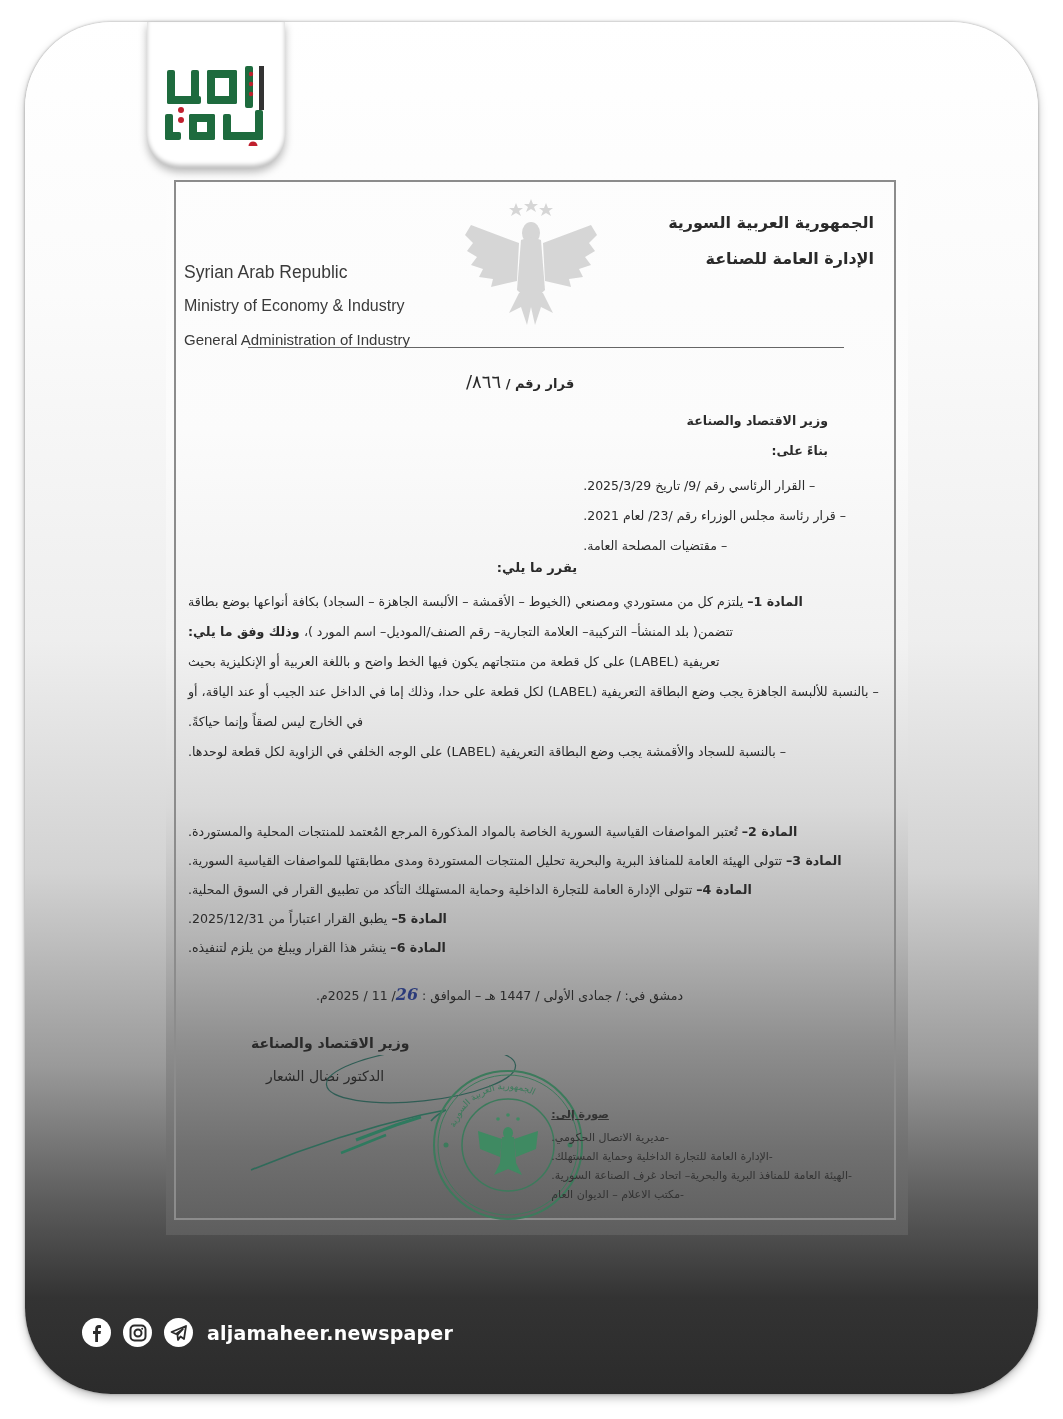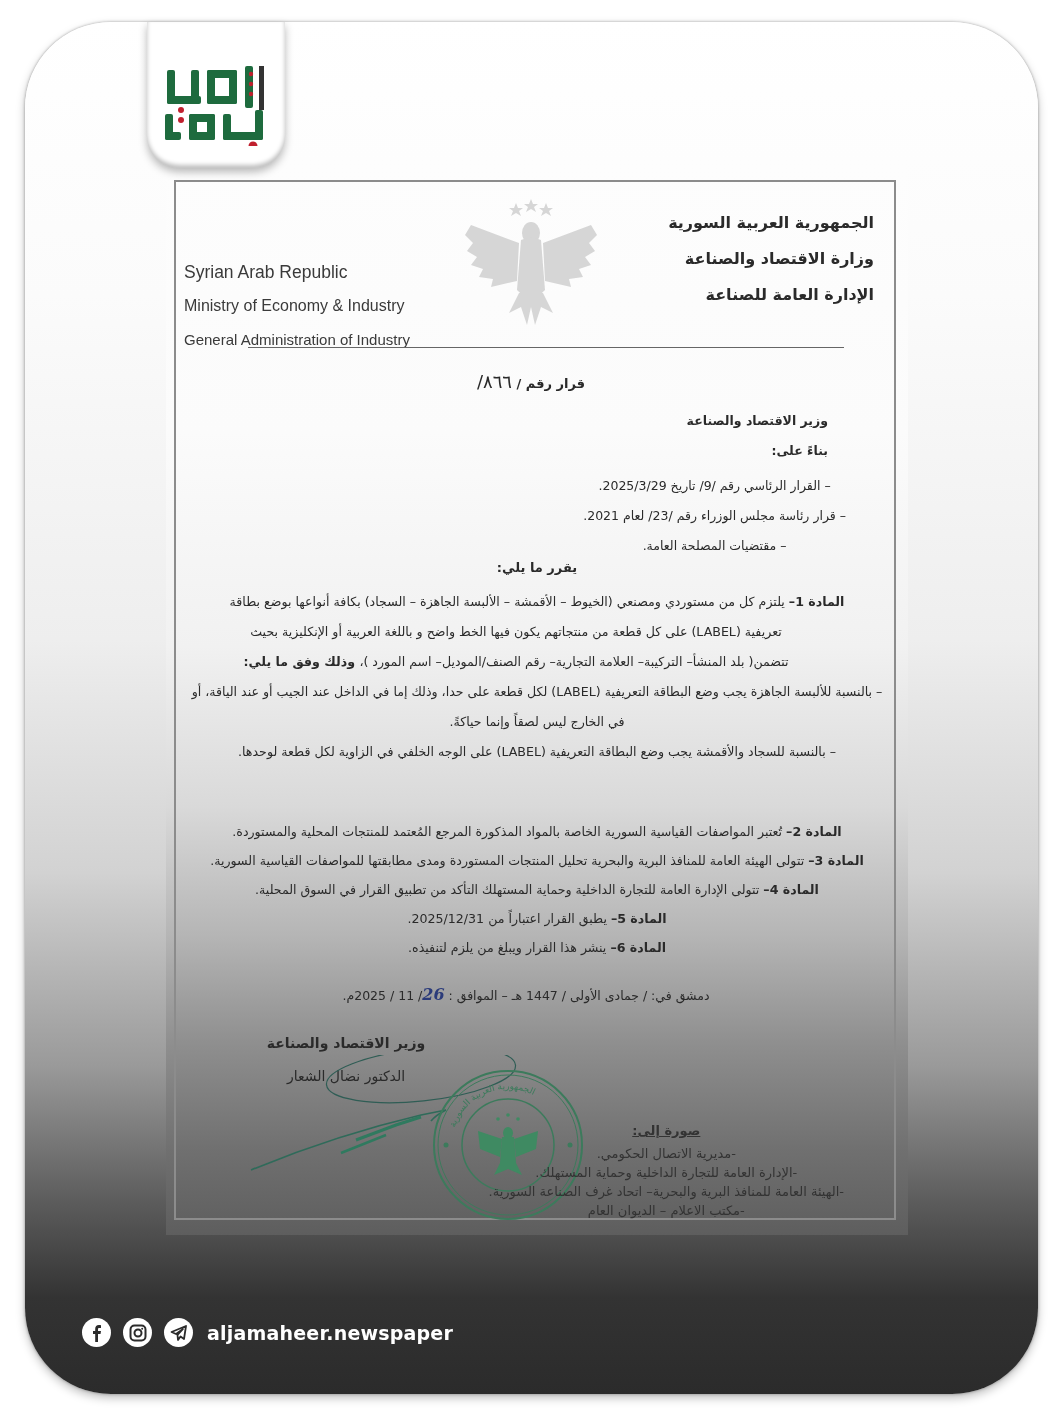--- a/index.html
+++ b/index.html
@@ -45,21 +45,21 @@
   
   .ar-header { position: absolute; right: 34px; top: 40px; direction: rtl; text-align: right;
                font-family: "DejaVu Sans", sans-serif; color: #2a2a2a; font-weight: bold; }
   .ar-header div { line-height: 36px; font-size: 16px; }
 
   
   .eagle { position: absolute; left: 295px; top: 30px; }
 
   .hr { position: absolute; left: 82px; top: 182px; width: 596px; height: 1px; background: #666; }
 
-  .rtl { direction: rtl; text-align: center; position: absolute; color: #2a2a2a;
+  .rtl { direction: rtl; text-align: left; position: absolute; color: #2a2a2a;
          font-family: "DejaVu Sans", sans-serif; }
 
   .decision-no { left: 300px; width: 130px; top: 206px; font-size: 13px; font-weight: bold; }
   .decision-no .num { font-size: 18px; font-weight: normal; }
 
   .minister-title { right: 80px; top: 248px; font-size: 12.5px; font-weight: bold; }
   .based-on { right: 80px; top: 278px; font-size: 12.5px; font-weight: bold; margin-left: 24px; }
   .refs { right: 62px; top: 306px; font-size: 12.5px; }
   .refs li { list-style: none; line-height: 30px; }
   .refs li::before { content: "–  "; }
@@ -75,21 +75,21 @@
 
   .articles { top: 652px; }
   .articles div { line-height: 29px; }
 
   .date-line { left: 150px; width: 420px; top: 820px; font-size: 12.5px; }
   .hand { font-family: "DejaVu Serif", serif; font-style: italic; font-weight: bold; color: #2b3b7a; font-size: 16px; }
 
   .sig-title { left: 85px; width: 190px; top: 870px; font-size: 14px; font-weight: bold; }
   .sig-name { left: 100px; width: 160px; top: 903px; font-size: 14px; font-weight: normal; }
 
-  .cc { right: 64px; top: 940px; font-size: 13px; color: #333; margin-top: 16px; }
+  .cc { right: 56px; top: 940px; font-size: 11px; color: #333; }
   .cc .cc-title { font-weight: bold; text-decoration: underline; margin-bottom: 4px; }
   .cc div { line-height: 19px; }
 
   .stamp { position: absolute; left: 262px; top: 900px; }
   .signature { position: absolute; left: 80px; top: 890px; }
 
   
   .footer { position: absolute; left: 82px; top: 1318px; display: flex; align-items: center; z-index: 6; }
   .soc { width: 29px; height: 29px; border-radius: 50%; background: #ffffff; margin-right: 12px;
          display: flex; align-items: center; justify-content: center; }
@@ -151,21 +151,20 @@
       <ellipse cx="70" cy="38" rx="9" ry="11"></ellipse>
       <path d="M60 45 Q70 40 80 45 L84 95 Q70 110 56 95 Z"></path>
       <path d="M58 48 L10 30 L4 40 L12 48 L6 56 L16 62 L10 70 L22 74 L18 82 L32 84 L30 92 L56 86 Z"></path>
       <path d="M82 48 L130 30 L136 40 L128 48 L134 56 L124 62 L130 70 L118 74 L122 82 L108 84 L110 92 L84 86 Z"></path>
       <path d="M58 98 L48 118 L60 112 L66 130 L70 112 L74 130 L80 112 L92 118 L82 98 Z"></path>
     </g>
   </svg>
 
   <div class="ar-header">
     <div>الجمهورية العربية السورية</div>
-    <div>وزارة الاقتصاد والصناعة</div>
     <div>الإدارة العامة للصناعة</div>
   </div>
 
   <div class="hr"></div>
 
   <div class="rtl decision-no">
     <span>قرار رقم /</span>
     <span class="num">٨٦٦/</span>
   </div>
 
@@ -176,22 +175,22 @@
     <li>قرار رئاسة مجلس الوزراء رقم /23/ لعام 2021.</li>
     <li>مقتضيات المصلحة العامة.</li>
   </ul>
 
   <div class="rtl decides">يقرر ما يلي:</div>
 
   <div class="rtl body-block art1">
     <div>
       <span class="lbl">المادة 1–</span><span> يلتزم كل من مستوردي ومصنعي (الخيوط – الأقمشة – الألبسة الجاهزة – السجاد) بكافة أنواعها بوضع بطاقة</span>
     </div>
+    <span class="indent"><span>تتضمن( بلد المنشأ– التركيبة– العلامة التجارية– رقم الصنف/الموديل– اسم المورد )،</span><b> وذلك وفق ما يلي:</b></span>
     <span class="indent">تعريفية (LABEL) على كل قطعة من منتجاتهم يكون فيها الخط واضح و باللغة العربية أو الإنكليزية بحيث</span>
-    <span class="indent"><span>تتضمن( بلد المنشأ– التركيبة– العلامة التجارية– رقم الصنف/الموديل– اسم المورد )،</span><b> وذلك وفق ما يلي:</b></span>
     <span class="bullet">بالنسبة للألبسة الجاهزة يجب وضع البطاقة التعريفية (LABEL) لكل قطعة على حدا، وذلك إما في الداخل عند الجيب أو عند الياقة، أو في الخارج ليس لصقاً وإنما حياكةً.</span>
     <span class="bullet">بالنسبة للسجاد والأقمشة يجب وضع البطاقة التعريفية (LABEL) على الوجه الخلفي في الزاوية لكل قطعة لوحدها.</span>
   </div>
 
   <div class="rtl body-block articles">
     <div><span class="art-lbl">المادة 2–</span><span> تُعتبر المواصفات القياسية السورية الخاصة بالمواد المذكورة المرجع المُعتمد للمنتجات المحلية والمستوردة.</span></div>
     <div><span class="art-lbl">المادة 3–</span><span> تتولى الهيئة العامة للمنافذ البرية والبحرية تحليل المنتجات المستوردة ومدى مطابقتها للمواصفات القياسية السورية.</span></div>
     <div><span class="art-lbl">المادة 4–</span><span> تتولى الإدارة العامة للتجارة الداخلية وحماية المستهلك التأكد من تطبيق القرار في السوق المحلية.</span></div>
     <div><span class="art-lbl">المادة 5–</span><span> يطبق القرار اعتباراً من 2025/12/31.</span></div>
     <div><span class="art-lbl">المادة 6–</span><span> ينشر هذا القرار ويبلغ من يلزم لتنفيذه.</span></div>

